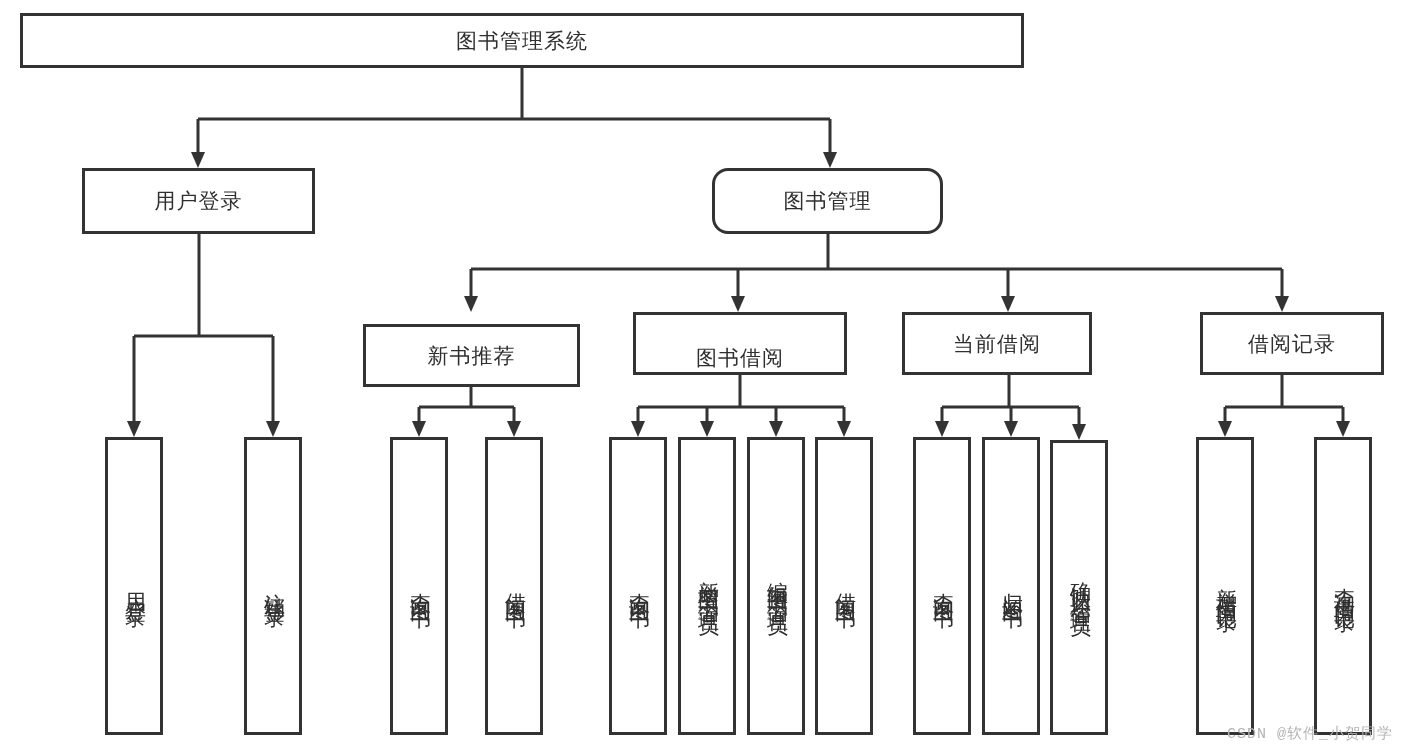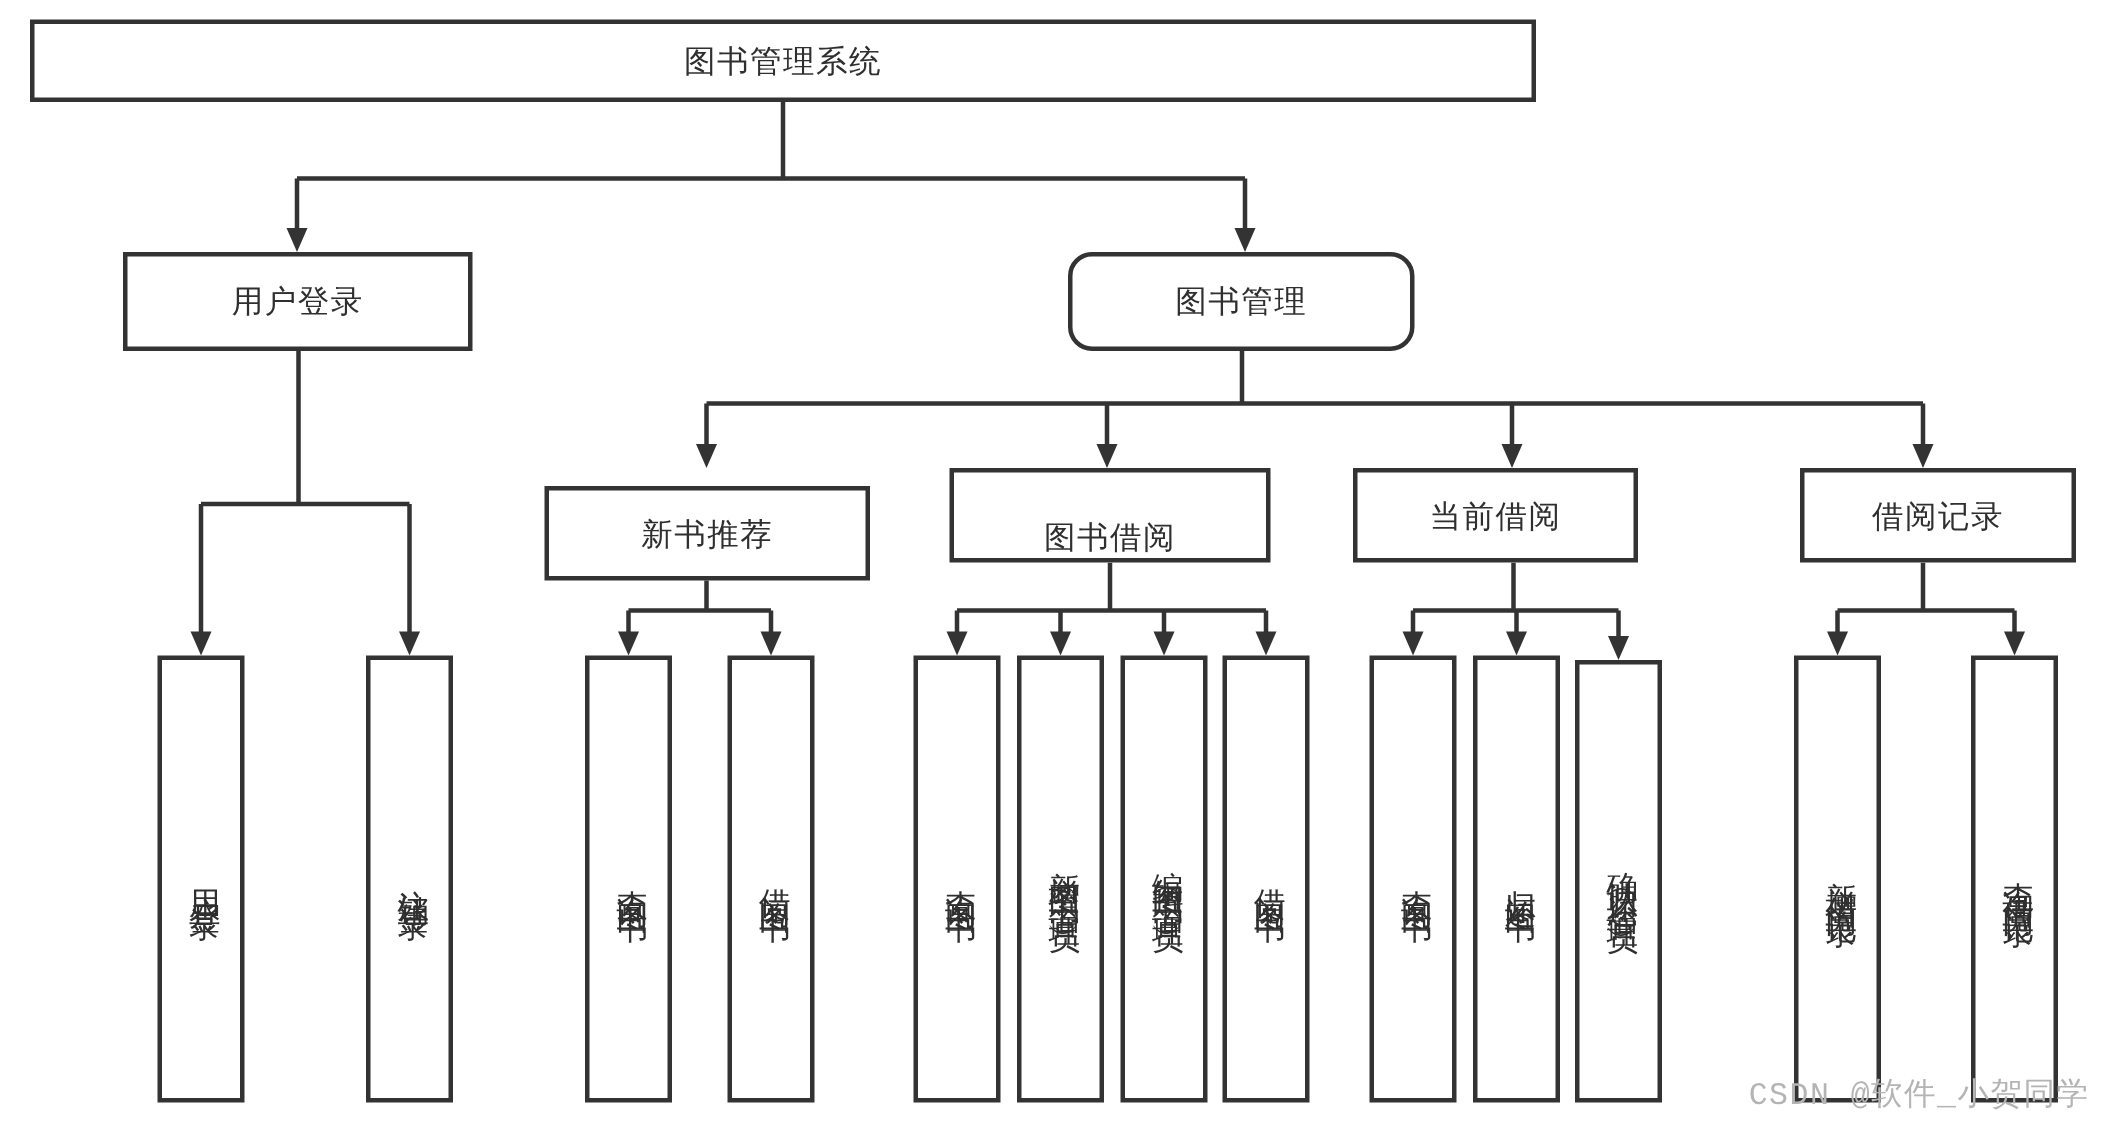--- a/index.html
+++ b/index.html
@@ -48,21 +48,21 @@
     font-size: 21px;
     letter-spacing: 5px;
     line-height: 1;
     color: #2f2f2f;
     white-space: nowrap;
   }
   #watermark {
     position: absolute;
     right: 12px;
     bottom: 4px;
-    font-size: 21px;
+    font-size: 15px;
     color: #b4b4b4;
     letter-spacing: 1px;
     z-index: 3;
     text-align: right;
   }
   svg line, svg path { stroke: #333333; stroke-width: 3; fill: none; }
   svg polygon { fill: #333333; stroke: none; }
 </style>
 </head>
 <body>

